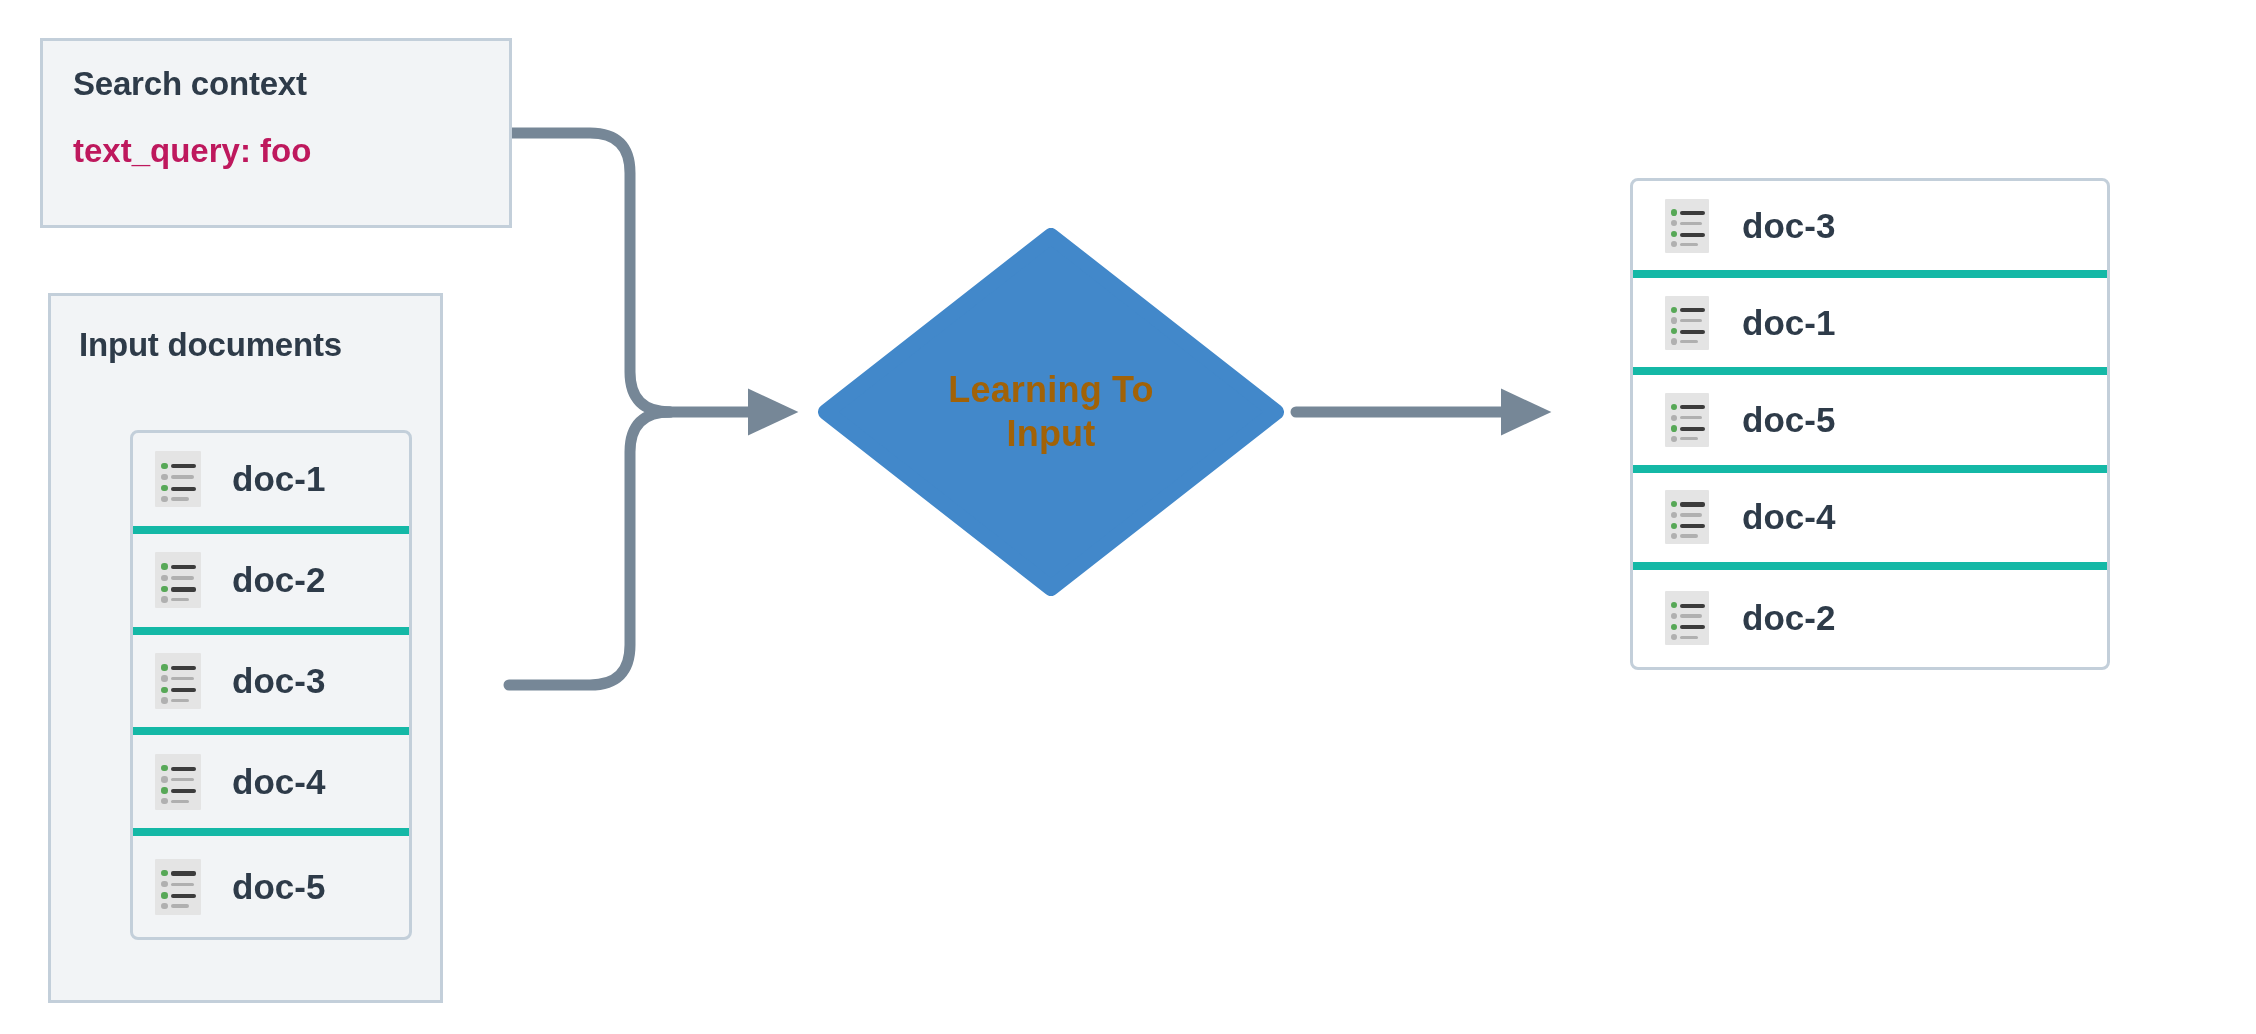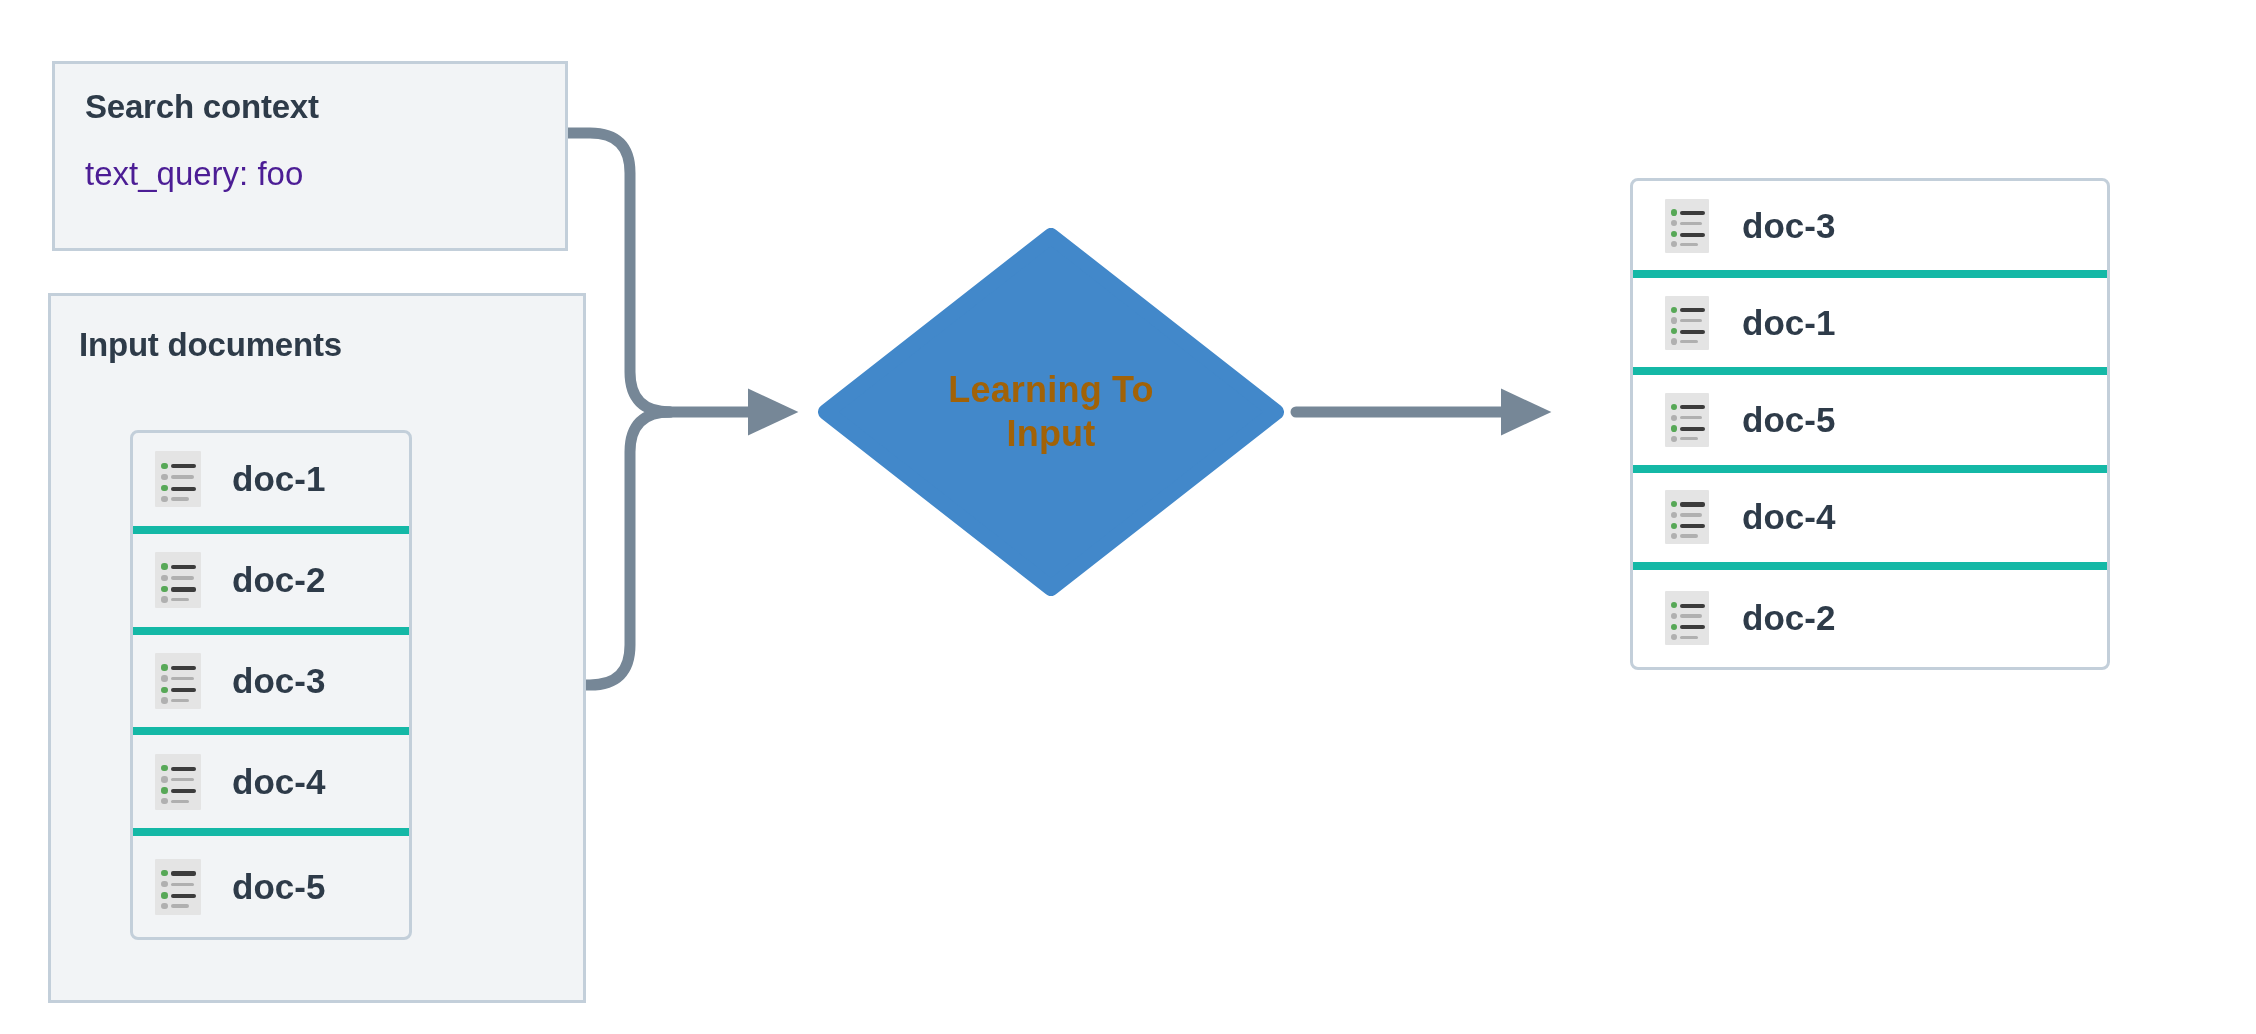--- a/index.html
+++ b/index.html
@@ -32,49 +32,48 @@
   .panel-title {
     position: absolute;
     font-weight: 700;
     color: #2e3b49;
     letter-spacing: -0.2px;
     white-space: nowrap;
   }
 
   .panel-sub {
     position: absolute;
-    font-weight: 400;
-    color: #4c1d95;
+    font-weight: 700;
+    color: #be185d;
     white-space: nowrap;
   }
 
   
   #search-context {
-    left: 52px;
+    left: 40px;
     top: 38px;
-    width: 516px;
+    width: 472px;
     height: 190px;
-    margin-top: 23px;
   }
   #search-context-title {
     left: 30px;
     top: 24px;
     font-size: 33px;
   }
   #search-context-query {
     left: 30px;
     top: 91px;
     font-size: 33px;
   }
 
   
   #input-documents {
     left: 48px;
     top: 293px;
-    width: 538px;
+    width: 395px;
     height: 710px;
   }
   #input-documents-title {
     left: 28px;
     top: 30px;
     font-size: 33px;
   }
 
   
   #output-panel {

